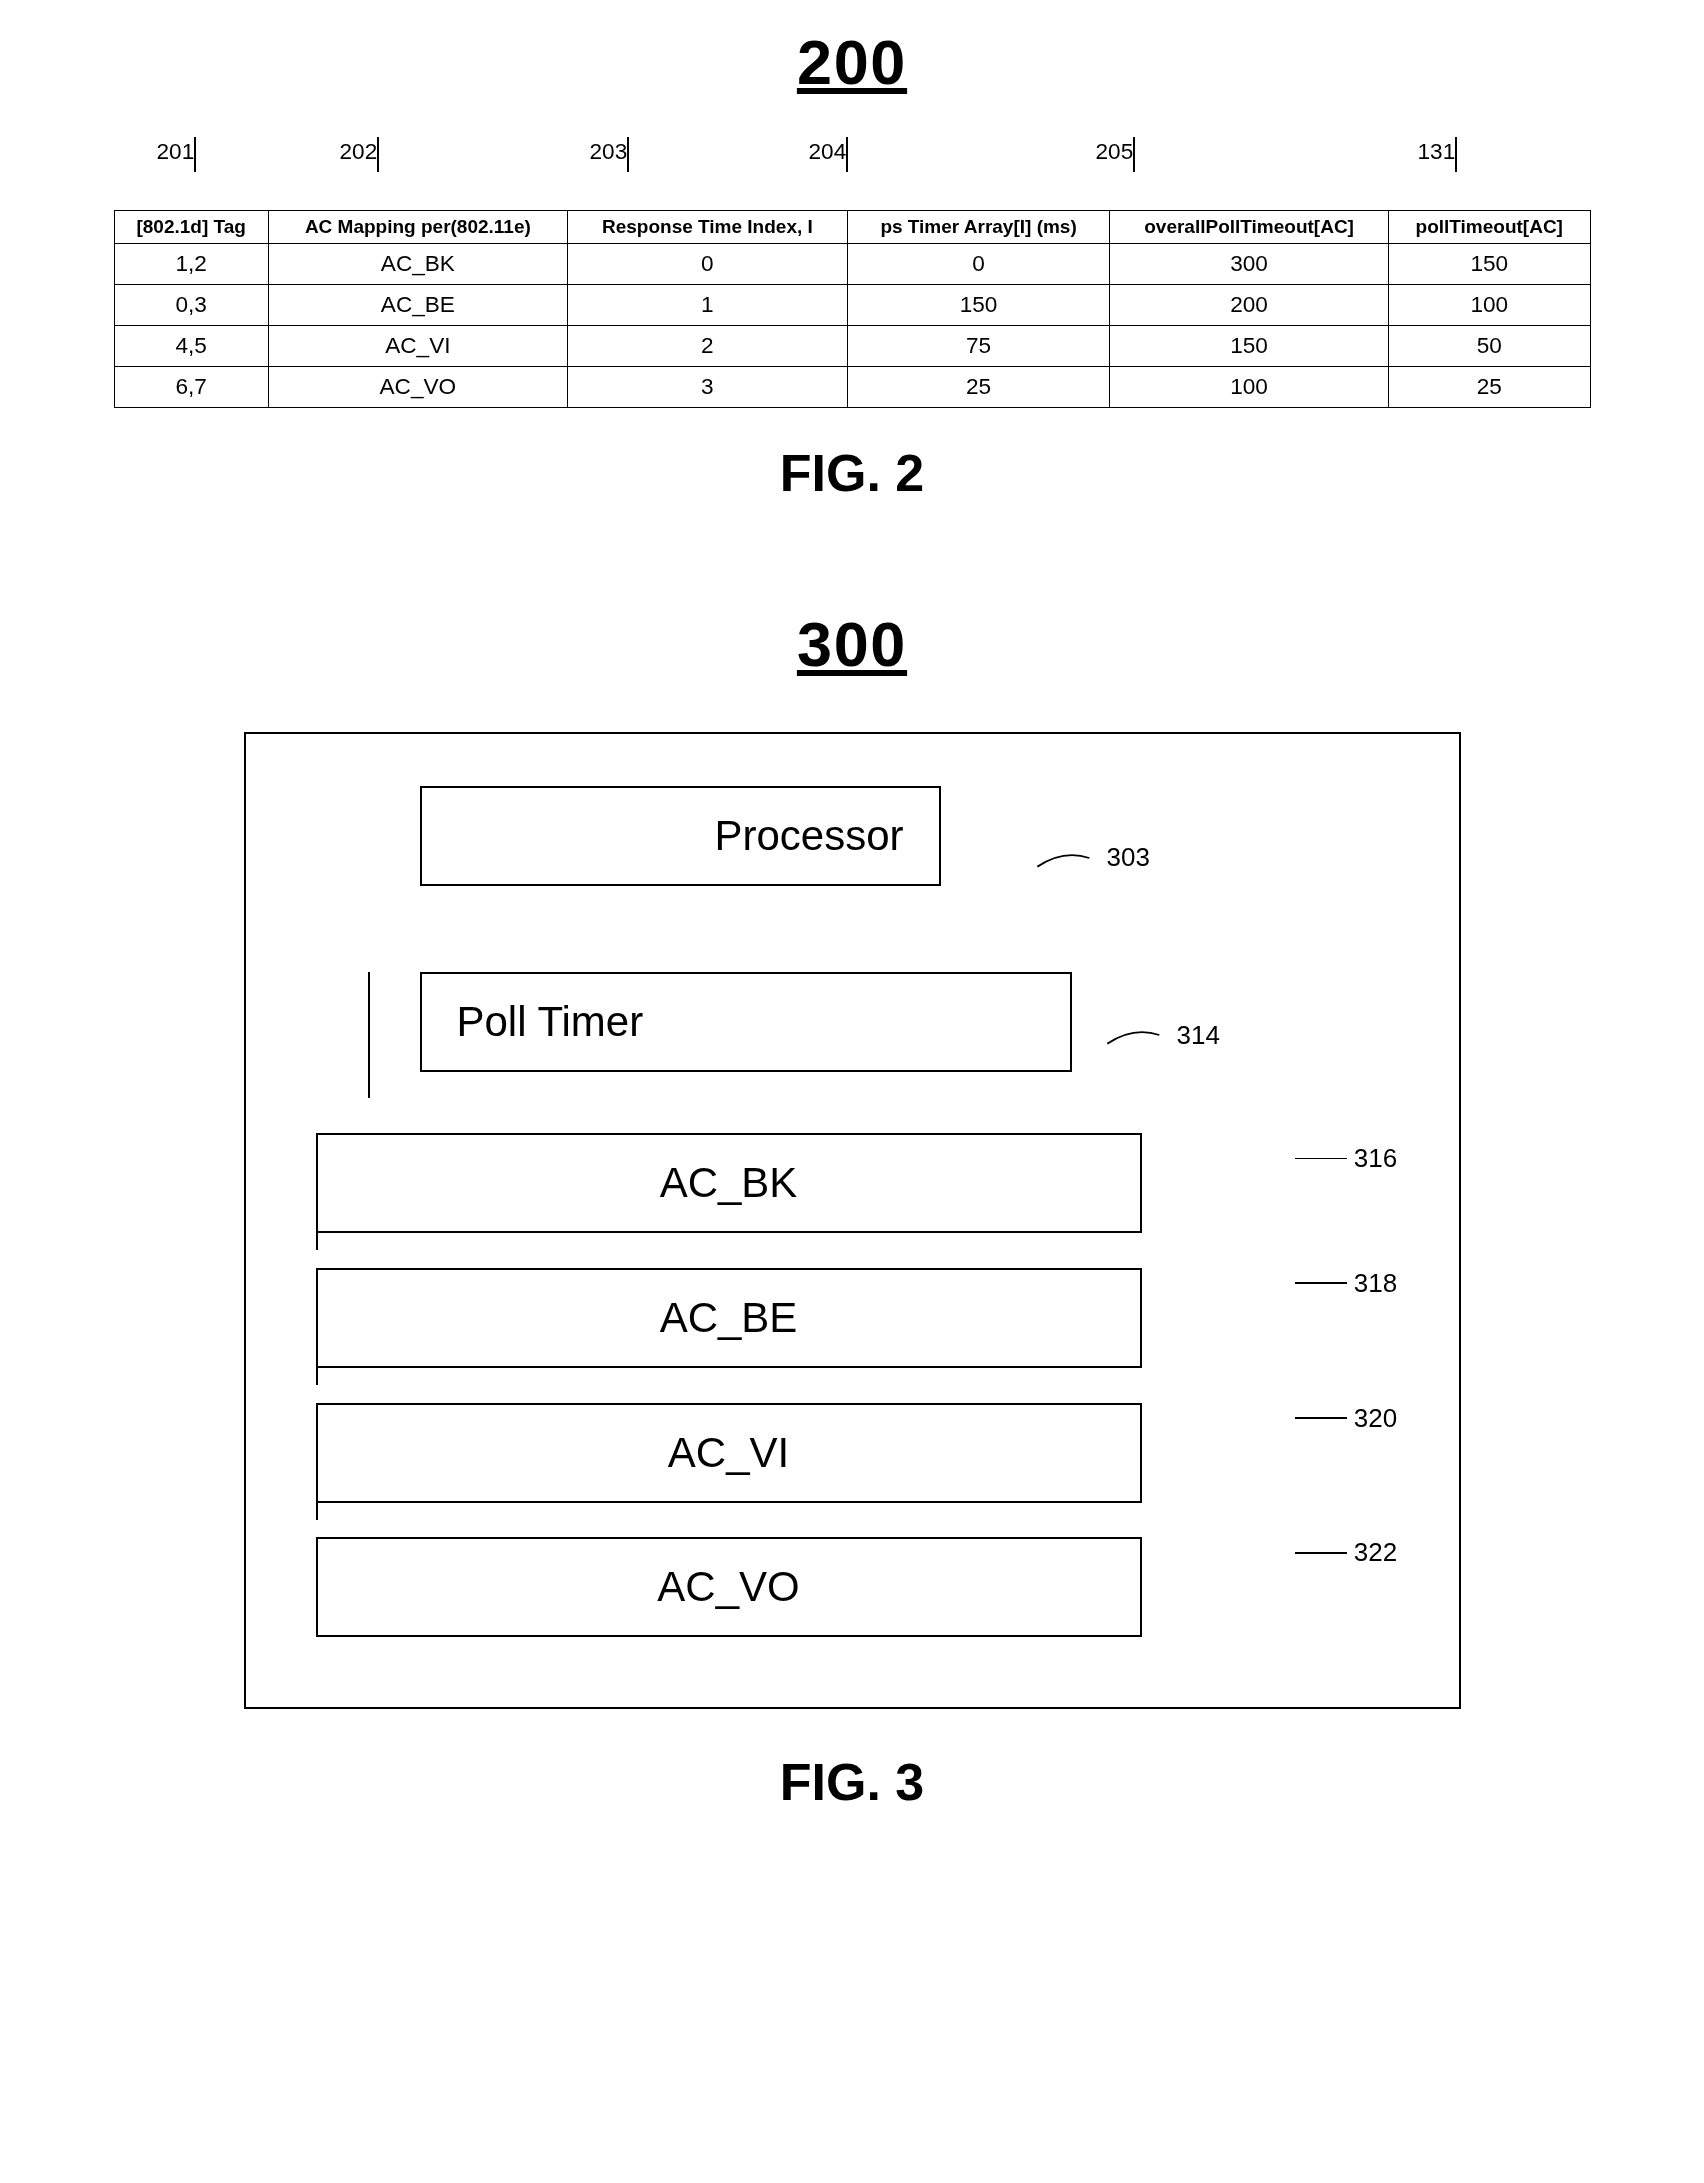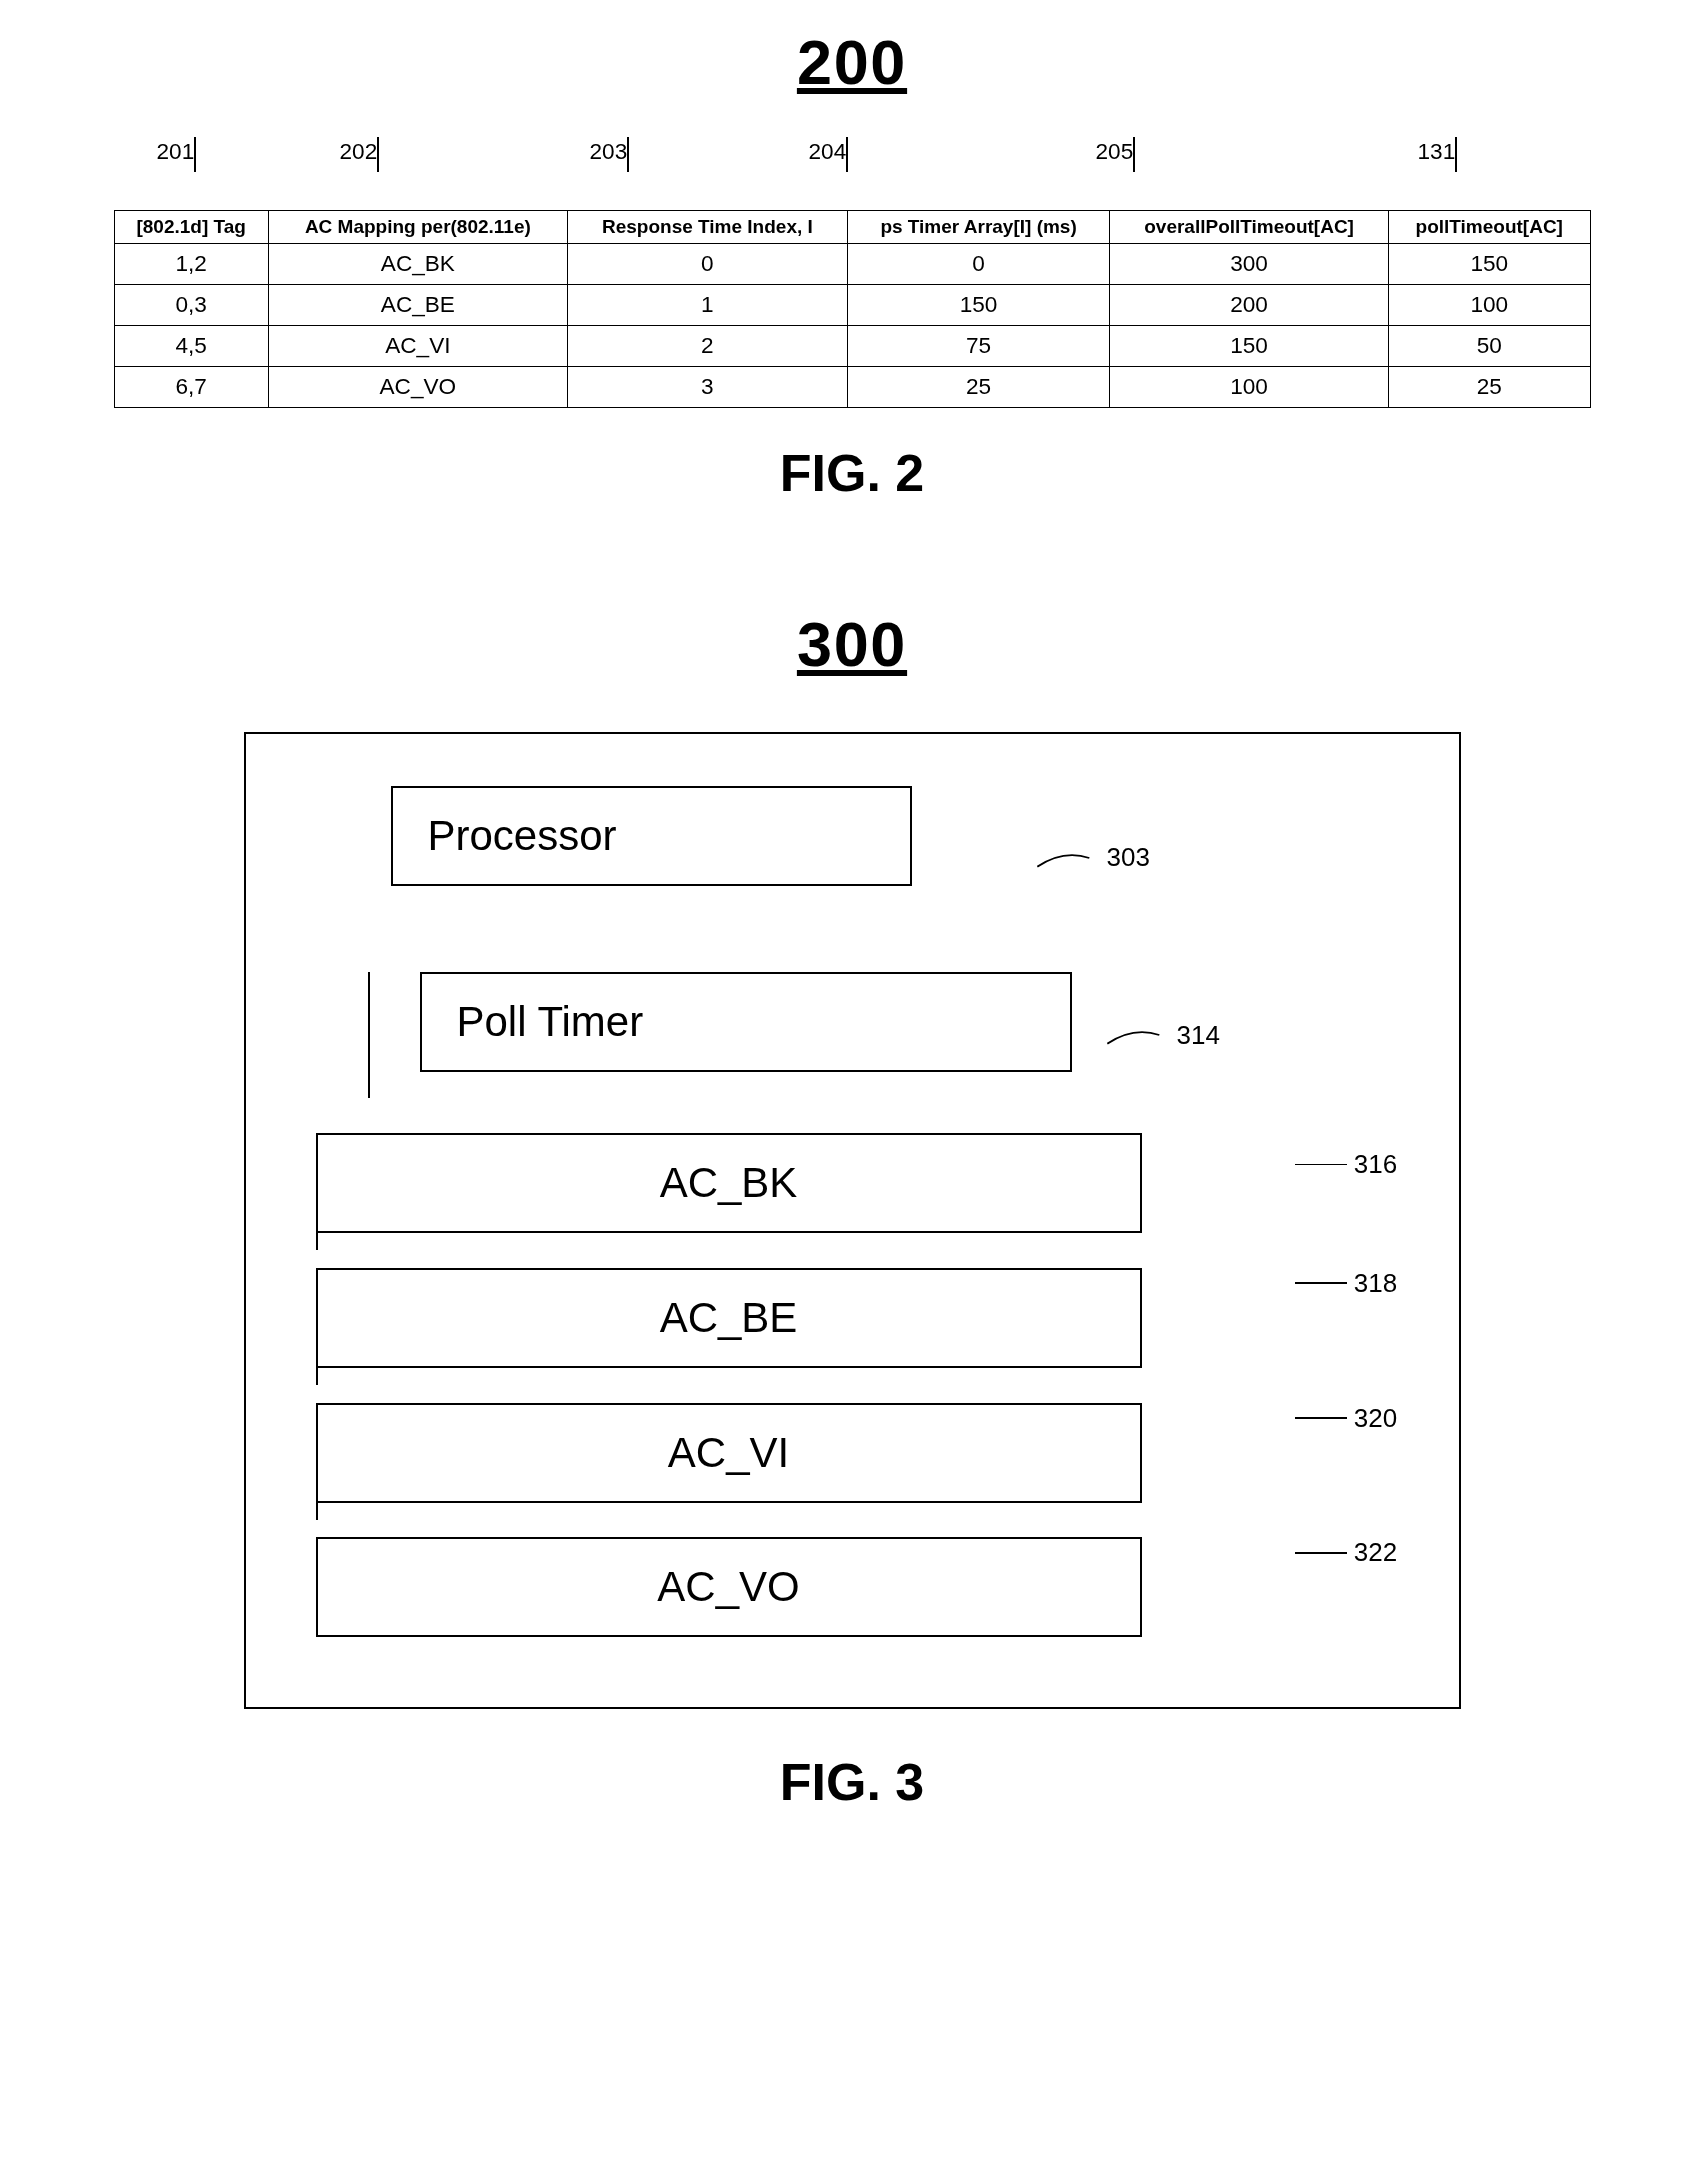--- a/index.html
+++ b/index.html
@@ -94,22 +94,23 @@
     }
 
     .diagram-box-label {
       font-size: 42px;
       font-weight: normal;
     }
 
     
     .processor-box {
       width: 521px;
-      margin-left: 75px;
+      margin-left: 104px;
       margin-bottom: 43px;
+      justify-content: flex-end;
     }
 
     
     .overall-poll-timer-box {
       width: 652px;
       margin-left: 104px;
       margin-bottom: 8.7px;
     }
 
     
@@ -294,21 +295,21 @@
           <span>314</span>
         </div>
       </div>
 
       <div style="position: relative; margin-bottom: 17.4px; display: flex; align-items: center;">
         <div style="position: absolute; left: 0px; top: 0; height: 100%; width: 2.6px; background: #000;"></div>
         <div class="diagram-box ac-box">
           <span class="diagram-box-label">AC_BK</span>
         </div>
 
-        <div style="position: absolute; right: -8.7px; top: 16px; display: flex; flex-direction: column; align-items: flex-start;">
+        <div style="position: absolute; right: -8.7px; top: 10px; display: flex; flex-direction: column; align-items: flex-start;">
           <div style="display: flex; align-items: center;">
             <div style="width: 52px; height: 1.7px; background: #000; margin-right: 7px;"></div>
             <span style="font-size: 26px;">316</span>
           </div>
         </div>
       </div>
 
       <div style="position: relative; margin-bottom: 17.4px; display: flex; align-items: center;">
         <div style="position: absolute; left: 0px; top: 0; height: 100%; width: 2.6px; background: #000;"></div>
         <div class="diagram-box ac-box">

